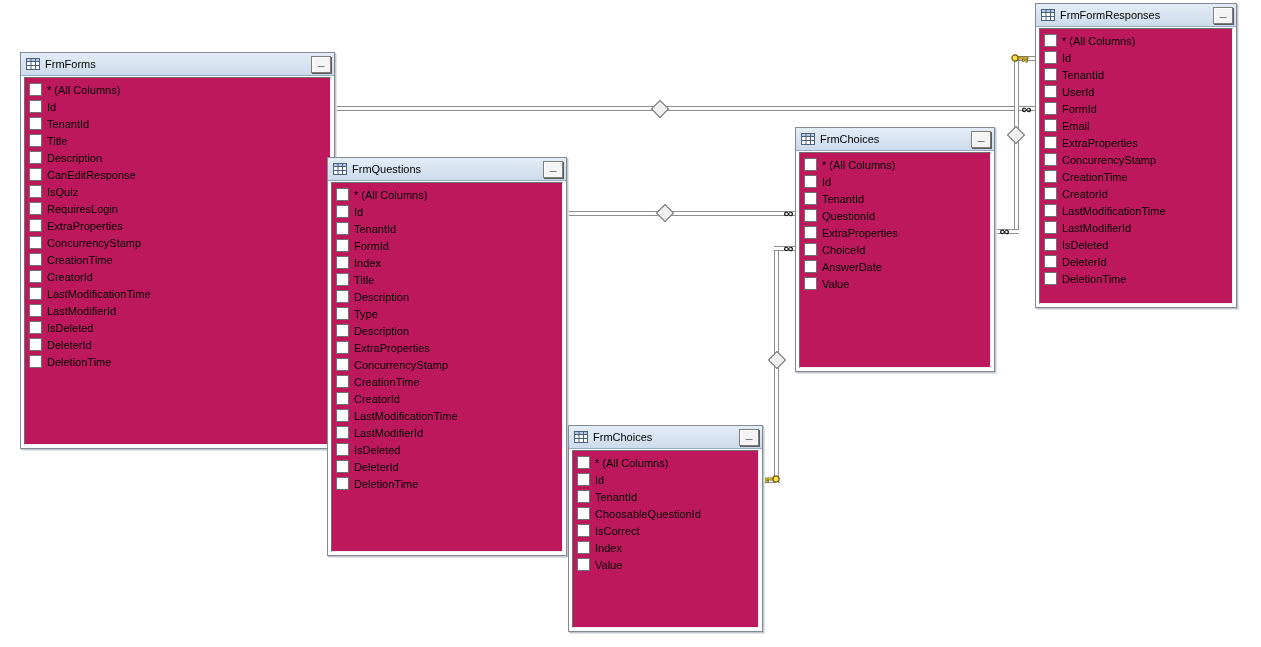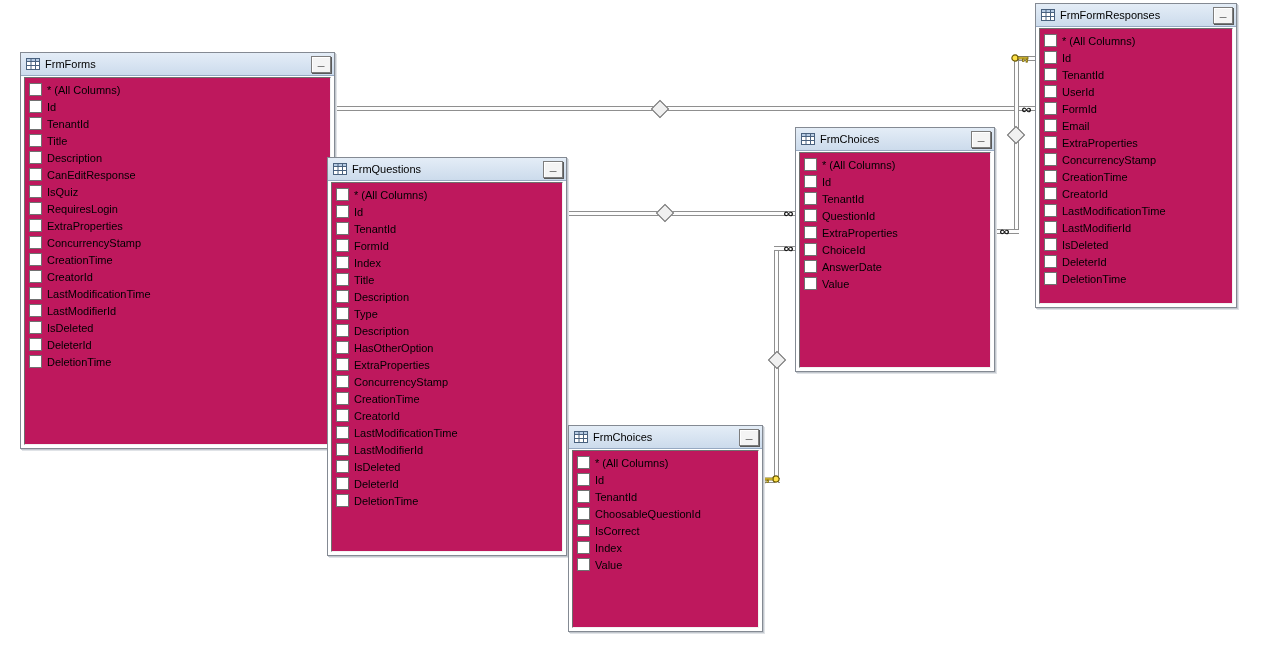--- a/index.html
+++ b/index.html
@@ -219,24 +219,20 @@
         <div class="crow">
           <span class="cbox"></span>
           <span class="clabel">Type</span>
         </div>
         <div class="crow">
           <span class="cbox"></span>
           <span class="clabel">Description</span>
         </div>
         <div class="crow">
           <span class="cbox"></span>
-          <span class="clabel">HasOtherOption</span>
-        </div>
-        <div class="crow">
-          <span class="cbox"></span>
           <span class="clabel">ExtraProperties</span>
         </div>
         <div class="crow">
           <span class="cbox"></span>
           <span class="clabel">ConcurrencyStamp</span>
         </div>
         <div class="crow">
           <span class="cbox"></span>
           <span class="clabel">CreationTime</span>
         </div>

